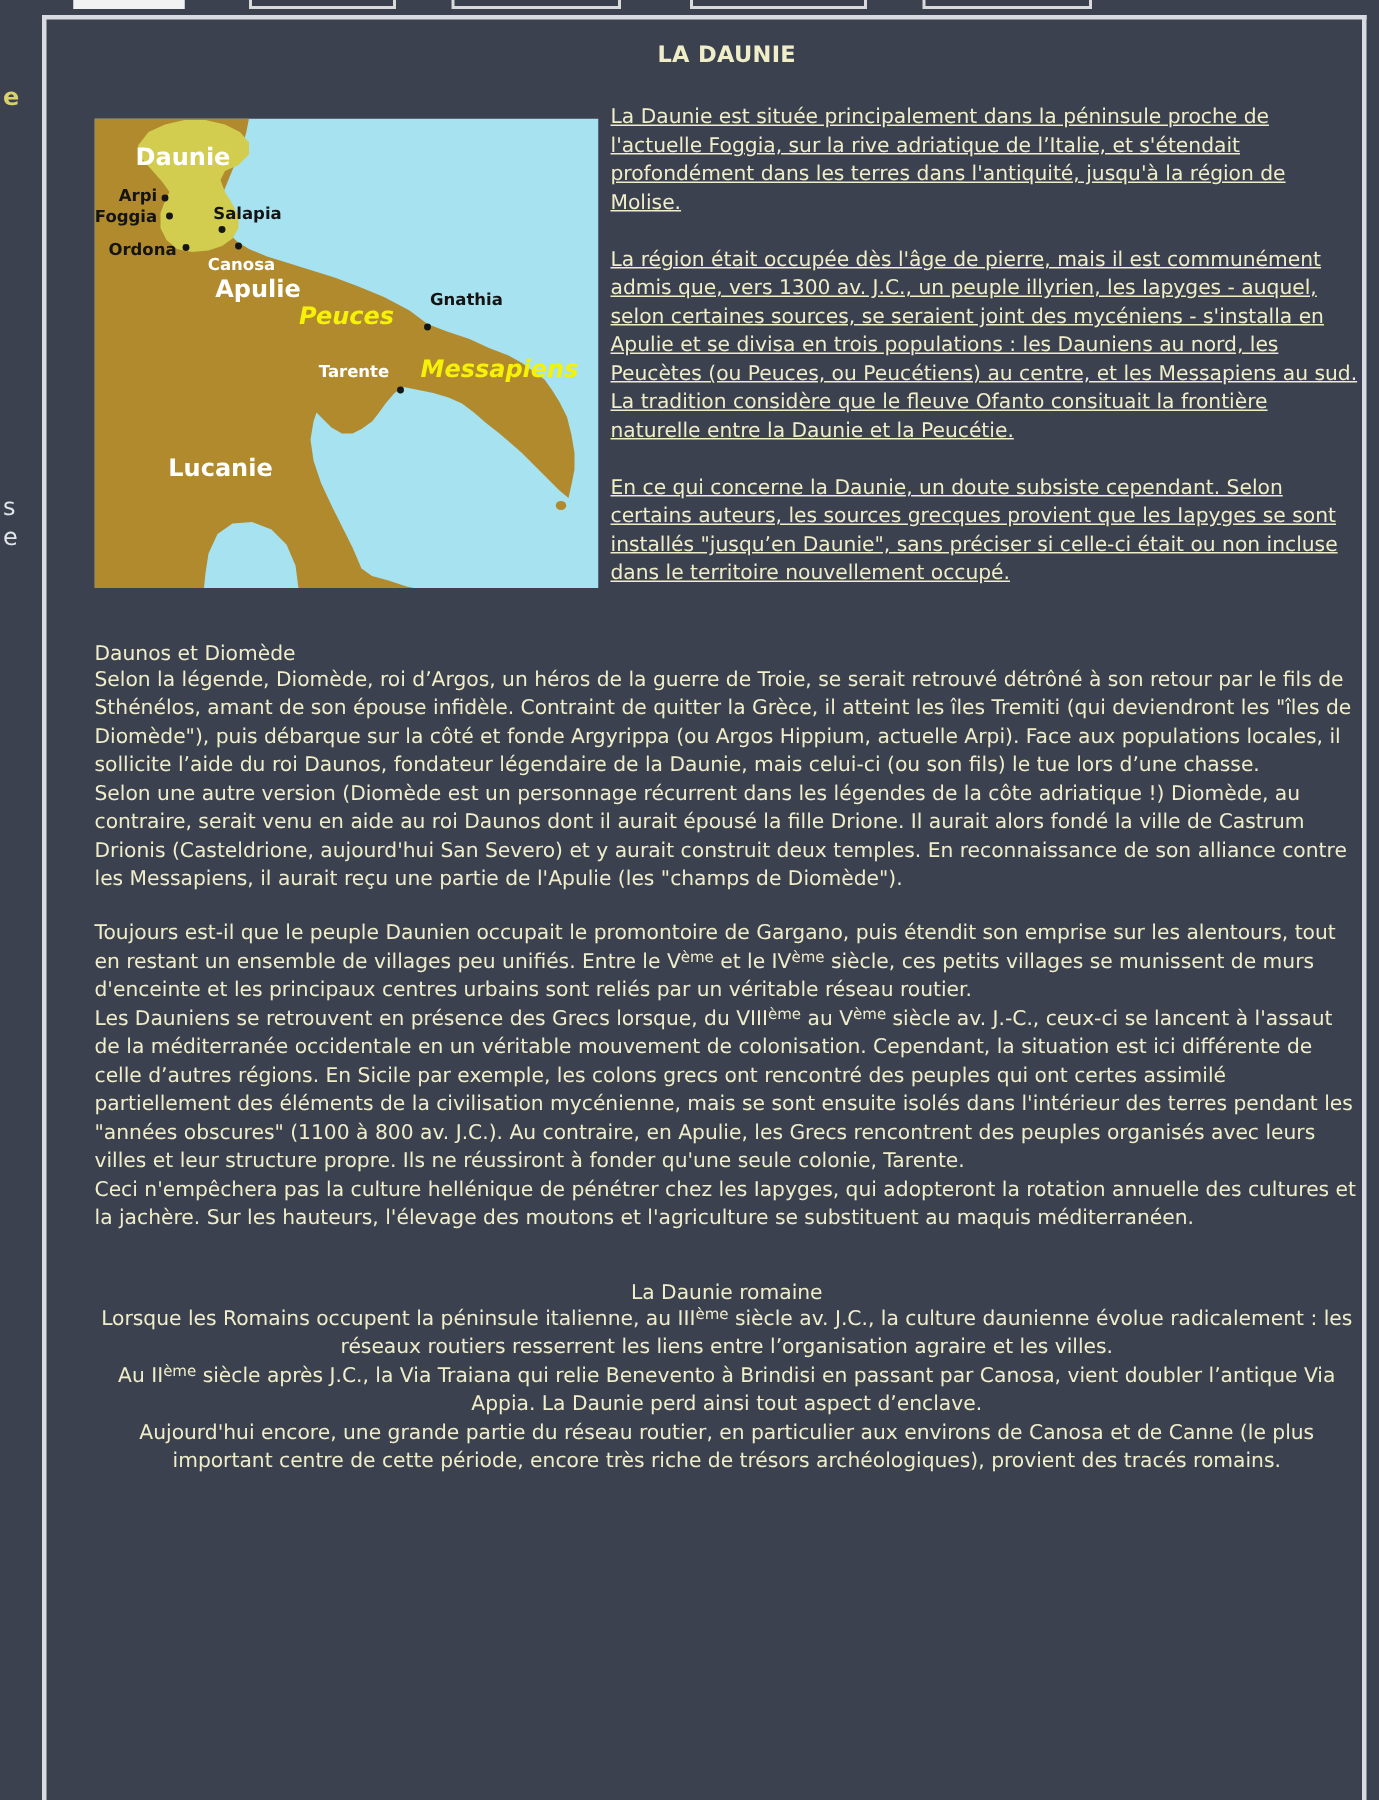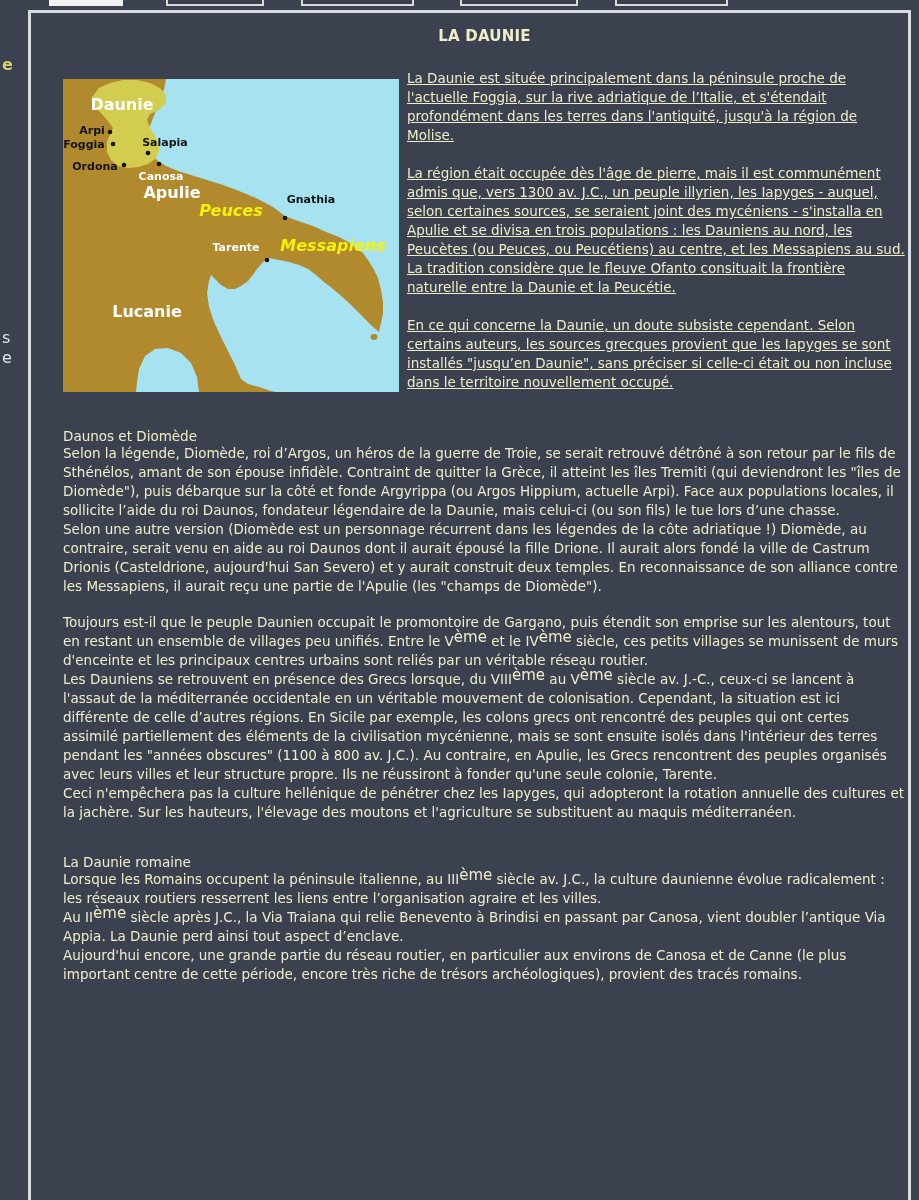--- a/index.html
+++ b/index.html
@@ -43,22 +43,22 @@
   .intro{display:flex;align-items:flex-end;}
   .map-wrap{flex:0 0 336px;}
   .map-wrap svg{display:block;}
   .intro-text{flex:1;margin-left:8px;padding-top:5px;text-decoration:underline;}
   .para,.body-text{font-size:13.5px;line-height:19px;}
   .intro-text .para{margin:0 0 19px 0;}
   .intro-text .para:last-child{margin-bottom:0;}
   .sec h2{font-size:13.5px;font-weight:normal;margin:0;padding:0;}
   .sec-daunos{margin-top:36px;}
   .sec-grecs{margin-top:17px;}
-  .sec-romaine{margin-top:32px;}
-  sup{font-size:15px;line-height:0;position:relative;top:-4px;vertical-align:baseline;margin-top:14px;}
+  .sec-romaine{margin-top:32px;text-align:center;}
+  sup{font-size:10px;line-height:0;position:relative;top:-4px;vertical-align:baseline;margin-top:14px;}
 </style>
 </head>
 <body>
 
 <div>
   <div class="nav-btn solid nav-b1"></div>
   <div class="nav-btn nav-b2"></div>
   <div class="nav-btn nav-b3"></div>
   <div class="nav-btn nav-b4"></div>
   <div class="nav-btn nav-b5"></div>

